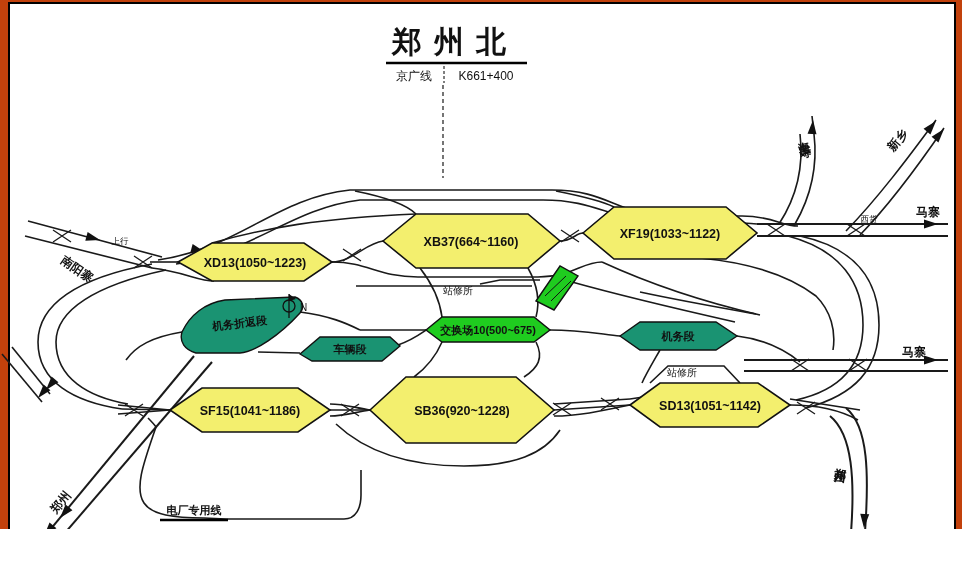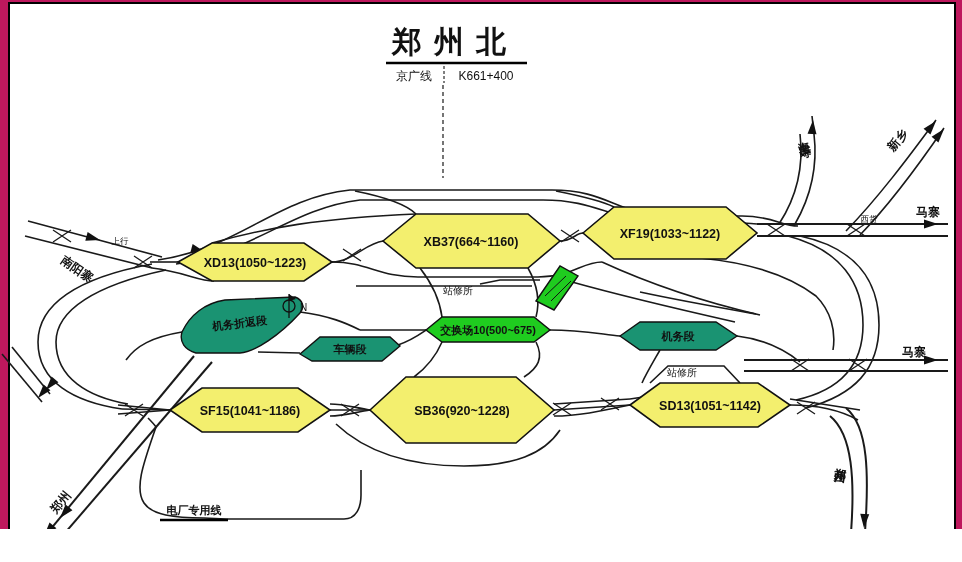--- a/index.html
+++ b/index.html
@@ -1,19 +1,19 @@
 <!DOCTYPE html>
 <html><head>
 <meta charset="utf-8">
 <style>
   html,body{margin:0;padding:0;background:#fff;}
   .stage{
     position:relative;
     width:962px;height:529px;
-    background:#be185d;
+    background:#c2410c;
     font-family:"Liberation Sans", sans-serif;
     overflow:hidden;
   }
   svg{position:absolute;left:0;top:0;}
   svg text{fill:#111;}
   .t-title{font-family:"DejaVu Serif", serif;font-weight:bold;font-size:30px;letter-spacing:12px;}
   .t-sub{font-size:12px;}
   .t-yard{font-size:12.5px;font-weight:bold;}
   .t-fac{font-size:11px;font-weight:bold;}
   .t-small{font-size:10px;}

